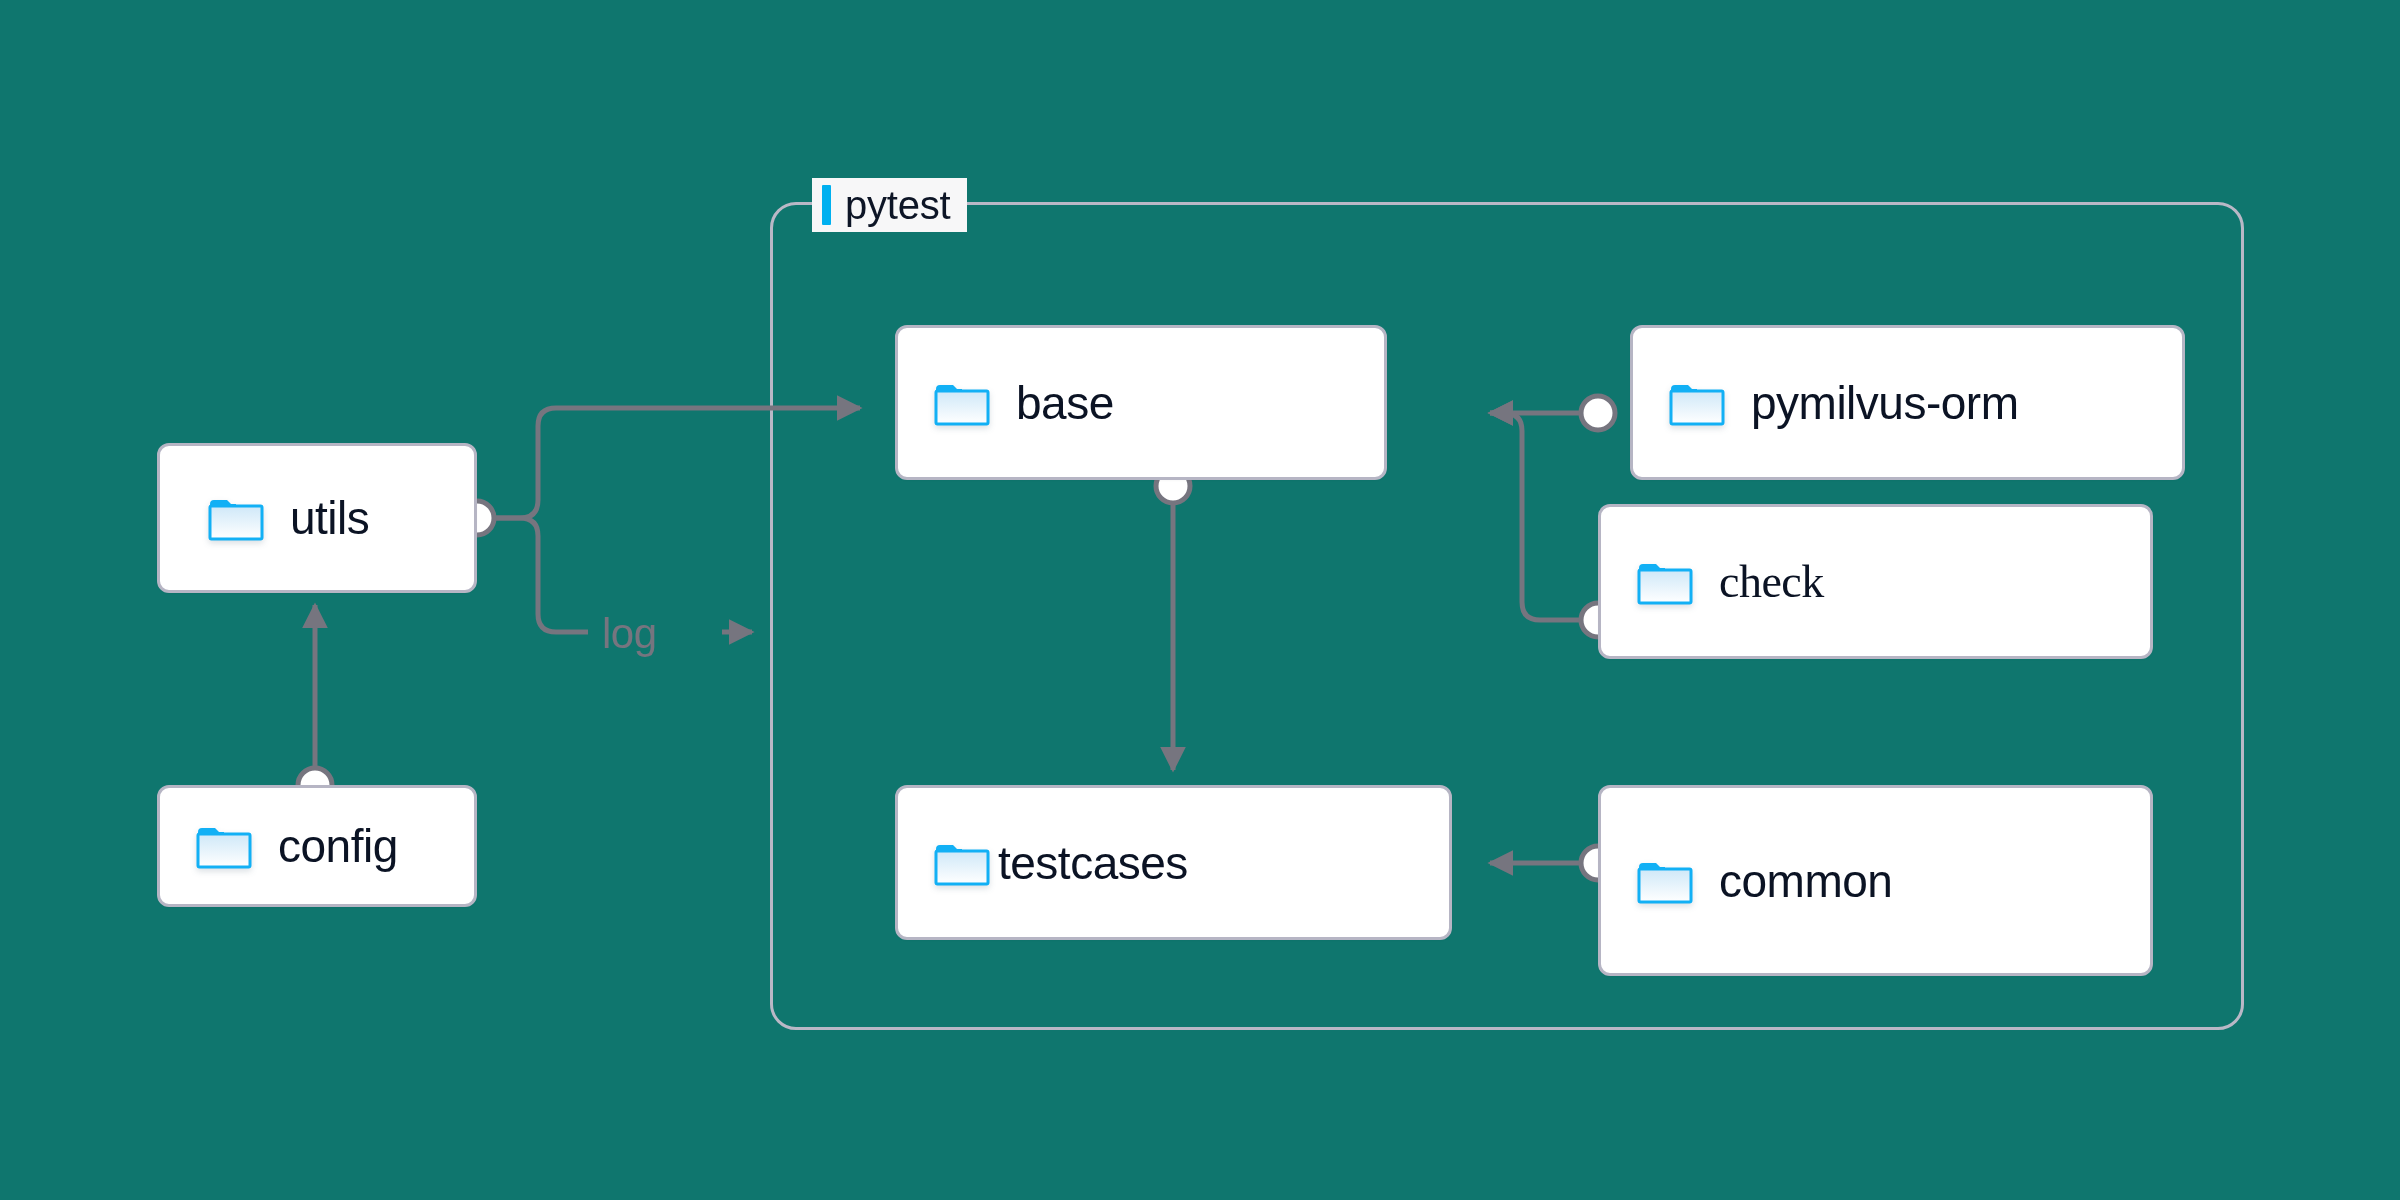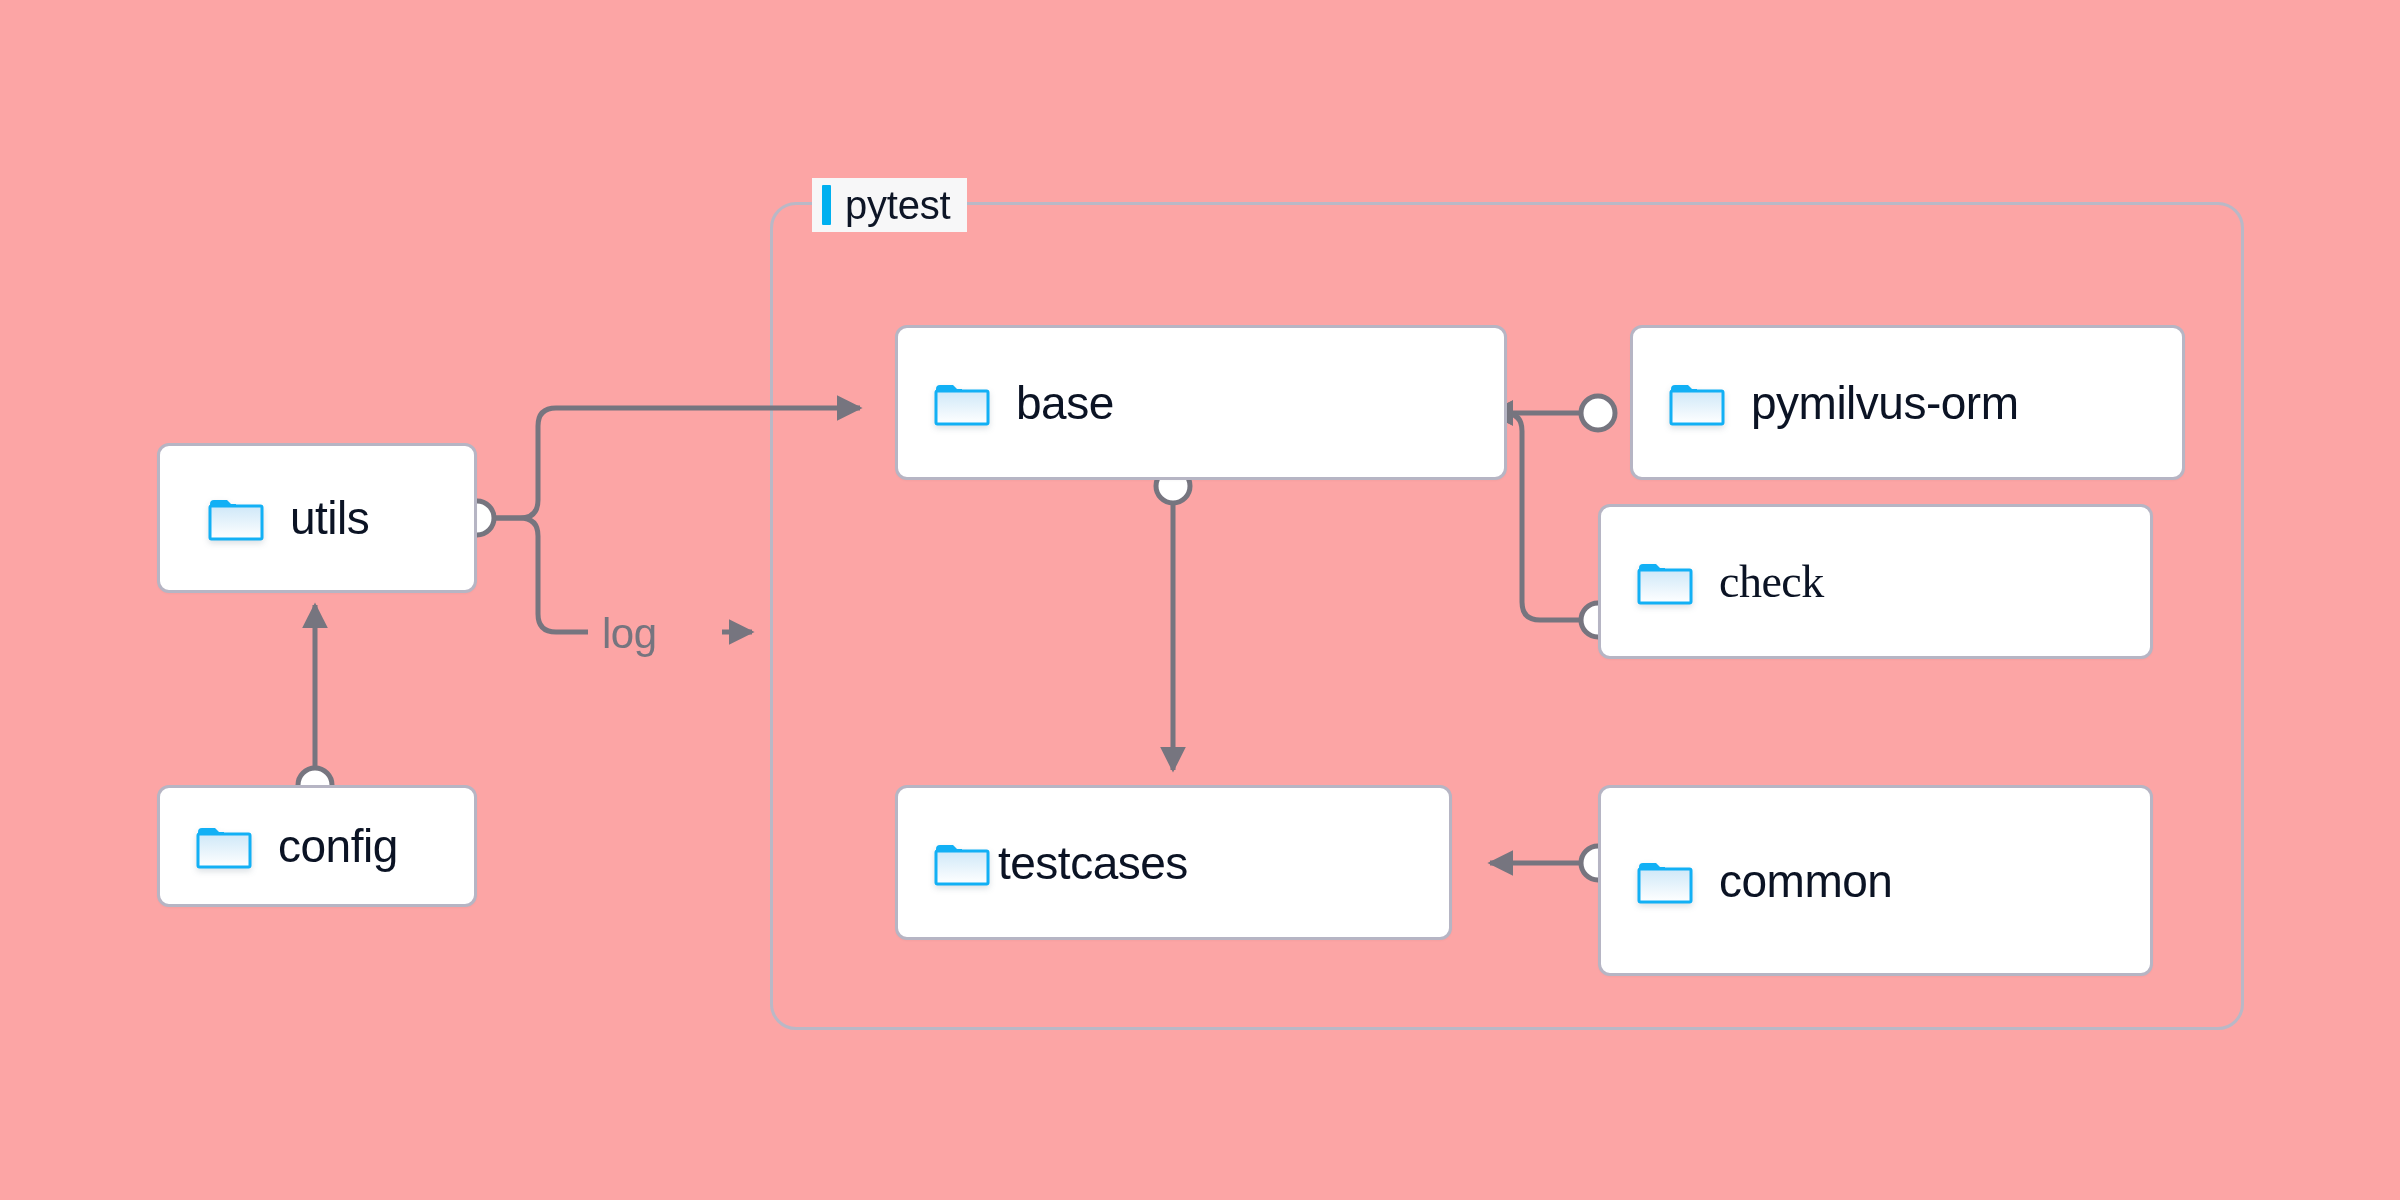--- a/index.html
+++ b/index.html
@@ -4,21 +4,21 @@
 <style>
   html, body {
     margin: 0;
     padding: 0;
     background: #f7f7f8;
   }
   #canvas {
     position: relative;
     width: 2400px;
     height: 1200px;
-    background: #fca5a5;
+    background: #0f766e;
     font-family: "Liberation Sans", sans-serif;
     overflow: hidden;
   }
   
   .group-box {
     position: absolute;
     border: 3px solid #b9b8c6;
     border-radius: 26px;
     background: transparent;
     box-sizing: border-box;
@@ -163,21 +163,21 @@
   <div class="node" style="left:157px; top:785px; width:320px; height:122px;">
     <span class="folder-icon">
       <svg viewBox="0 0 56 46" width="56" height="46">
         <path d="M2 9 a4 4 0 0 1 4-4 h13 l4 4 h5 v6 H2 z" fill="#12b0f5"></path>
         <rect x="2" y="11" width="52" height="33" rx="1.5" fill="url(#fg1)" stroke="#12b0f5" stroke-width="3"></rect>
       </svg>
     </span>
     <span class="node-label">config</span>
   </div>
 
-  <div class="node" style="left:895px; top:325px; width:612px; height:155px;">
+  <div class="node" style="left:895px; top:325px; width:492px; height:155px;">
     <span class="folder-icon">
       <svg viewBox="0 0 56 46" width="56" height="46">
         <path d="M2 9 a4 4 0 0 1 4-4 h13 l4 4 h5 v6 H2 z" fill="#12b0f5"></path>
         <rect x="2" y="11" width="52" height="33" rx="1.5" fill="url(#fg1)" stroke="#12b0f5" stroke-width="3"></rect>
       </svg>
     </span>
     <span class="node-label">base</span>
   </div>
 
   <div class="node" style="left:895px; top:785px; width:557px; height:155px;gap:8px;">

